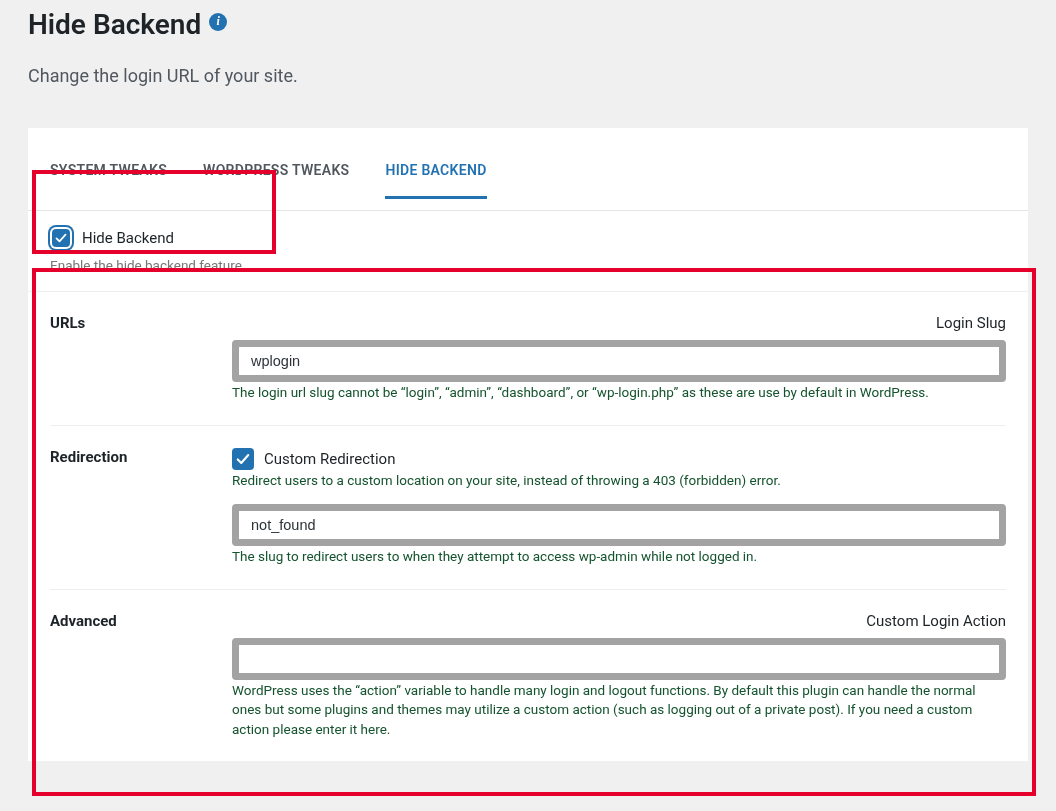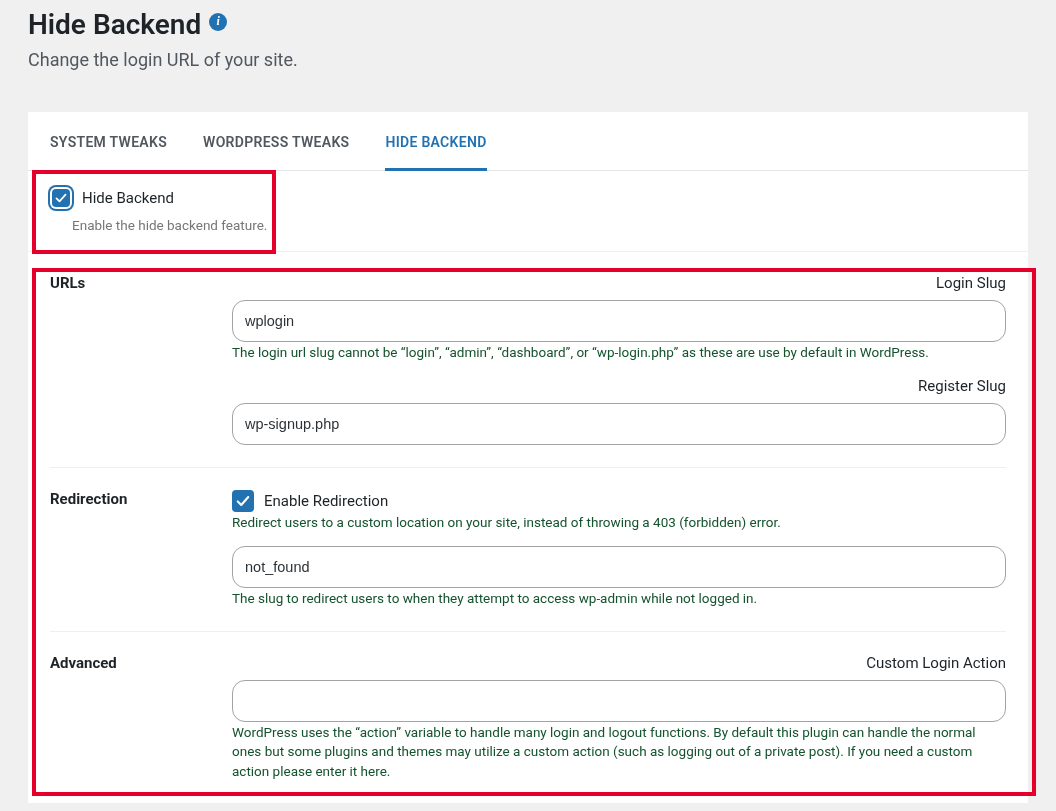--- a/index.html
+++ b/index.html
@@ -32,32 +32,32 @@
     font-weight: 700;
     font-size: 12px;
     font-family: Georgia, serif;
     font-style: italic;
     align-items: center;
     justify-content: center;
     position: relative;
     top: -3px;
   }
   .page-subtitle {
-    margin-top: 8px;
+    margin-top: 24px;
     font-size: 18px;
     color: #50575e;
   }
   .panel {
     background: #fff;
     margin-top: 42px;
     position: relative;
   }
   .tabs {
     display: flex;
-    padding: 0 22px;
+    padding: 12px 22px;
     border-bottom: 1px solid #e5e5e5;
     gap: 36px;
   }
   .tab {
     padding: 22px 0 18px 0;
     font-size: 14px;
     font-weight: 600;
     letter-spacing: 0.3px;
     color: #50575e;
     cursor: pointer;
@@ -97,21 +97,20 @@
   .checkbox svg { width: 14px; height: 14px; }
   .checkbox.outlined svg { width: 12px; height: 12px; }
   .checkbox-label {
     font-size: 15px;
     color: #1d2327;
   }
   .section-desc {
     font-size: 13.5px;
     color: #777;
     margin-top: 8px;
-    margin-left: 22px;
   }
   .form-area {
     padding: 0 22px;
   }
   .form-group {
     display: flex;
     padding: 22px 0;
     border-bottom: 1px solid #eee;
   }
   .form-group:last-child { border-bottom: none; }
@@ -128,23 +127,23 @@
   .field:last-child { margin-bottom: 0; }
   .field-label {
     font-size: 15px;
     color: #1d2327;
     margin-bottom: 8px;
     display: block;
     text-align: right;
   }
   .field input[type="text"] {
     width: 100%;
-    padding: 12px 12px;
-    border: 1px solid #a3a3a3;
-    border-radius: 13px;
+    padding: 6px 12px;
+    border: 7px solid #a3a3a3;
+    border-radius: 4px;
     font-size: 14.5px;
     color: #2c3338;
     background: #fff;
   }
   .field-help {
     font-size: 13.5px;
     color: #14532d;
     margin-top: 1px;
     line-height: 1.45;
   }
@@ -202,38 +201,34 @@
     <div class="form-area">
 
       <div class="form-group">
         <div class="form-side">URLs</div>
         <div class="form-fields">
           <div class="field">
             <label class="field-label">Login Slug</label>
             <input type="text" value="wplogin" style="">
             <div class="field-help">The login url slug cannot be “login”, “admin”, “dashboard”, or “wp-login.php” as these are use by default in WordPress.</div>
           </div>
-          <div class="field">
-            <label class="field-label">Register Slug</label>
-            <input type="text" value="wp-signup.php" style="">
-          </div>
         </div>
       </div>
 
       <div class="form-group">
         <div class="form-side">Redirection</div>
         <div class="form-fields">
           <div class="field">
             <div class="checkbox-row">
               <span class="checkbox">
                 <svg viewBox="0 0 16 16">
                     <path d="M2 8.5 L6 12.5 L14 3.5" stroke="#fff" stroke-width="2.4" fill="none" stroke-linecap="round" stroke-linejoin="round"></path>
                   </svg>
               </span>
-              <span class="checkbox-label">Enable Redirection</span>
+              <span class="checkbox-label">Custom Redirection</span>
             </div>
             <div class="field-help">Redirect users to a custom location on your site, instead of throwing a 403 (forbidden) error.</div>
           </div>
           <div class="field">
             <input type="text" value="not_found" style="">
             <div class="field-help">The slug to redirect users to when they attempt to access wp-admin while not logged in.</div>
           </div>
         </div>
       </div>
 

